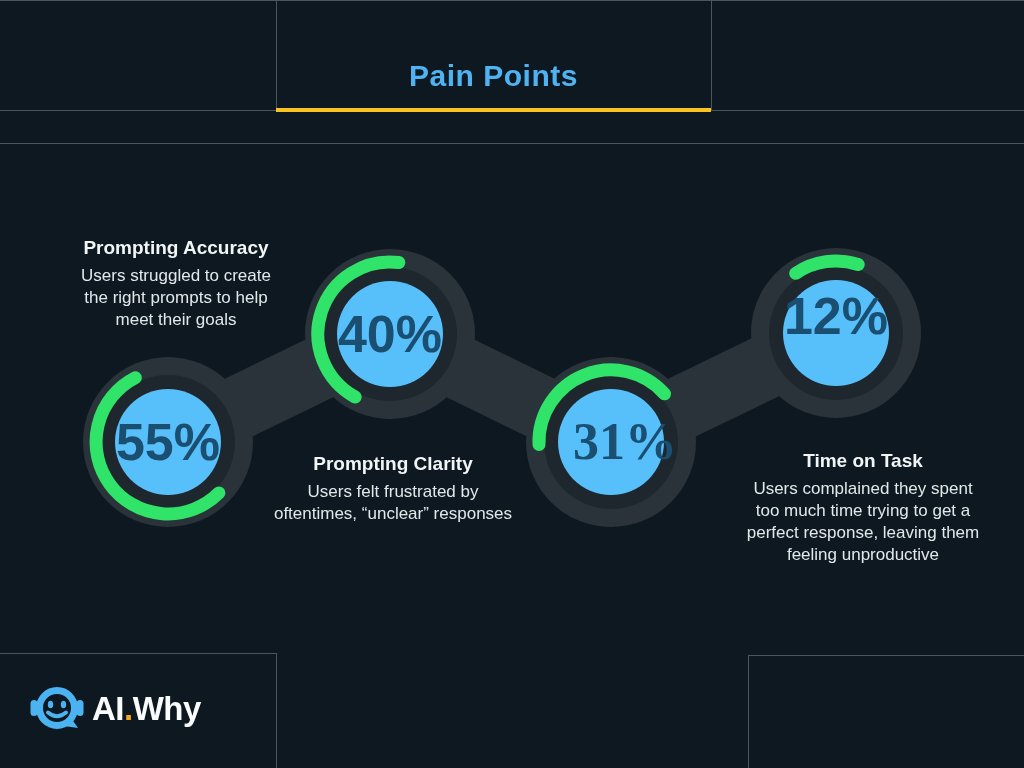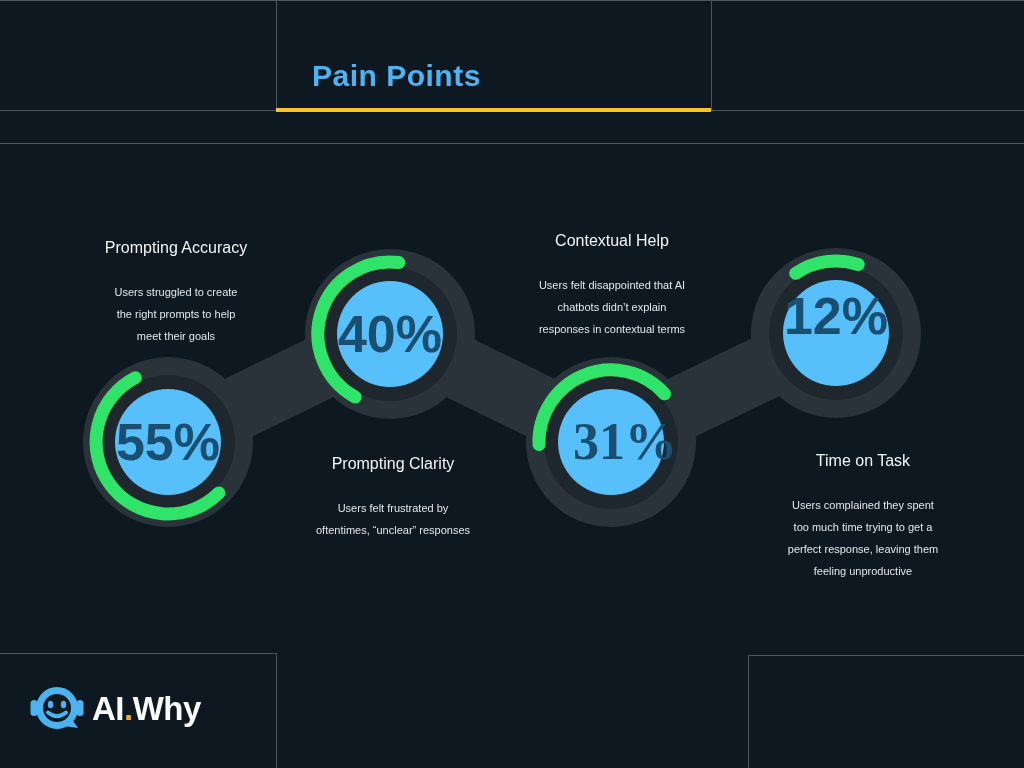--- a/index.html
+++ b/index.html
@@ -6,31 +6,31 @@
   .slide{
     position:relative;width:1024px;height:768px;overflow:hidden;
     background:#0D1820;
     font-family:"Liberation Sans", sans-serif;
   }
   .hline{position:absolute;left:0;width:1024px;height:1px;background:#4A555E;}
   .vline{position:absolute;width:1px;background:#4A555E;}
   .accent-underline{position:absolute;left:276px;top:108px;width:435px;height:4px;background:#F9C322;z-index:3;}
   .slide-title{
     position:absolute;left:276px;top:54px;width:435px;height:44px;
-    line-height:44px;
-    font-size:30px;font-weight:700;color:#4FB3F2;letter-spacing:.5px;padding-left:36px;
+    text-align:center;line-height:44px;
+    font-size:30px;font-weight:700;color:#4FB3F2;letter-spacing:.5px;
   }
   .chain-svg{position:absolute;left:0;top:0;}
   .pct{
     position:absolute;width:140px;height:48px;line-height:48px;text-align:center;
     font-size:52px;font-weight:700;color:#1A4F72;z-index:4;
   }
   .stat-text{position:absolute;text-align:center;z-index:4;}
-  .stat-heading{font-size:16px;font-weight:400;color:#F1F5F6;line-height:24px;}
-  .stat-desc{margin-top:21px;font-size:11px;color:#E2E8EA;line-height:22px;white-space:pre-line;}
+  .stat-heading{font-size:19px;font-weight:700;color:#F1F5F6;line-height:24px;}
+  .stat-desc{margin-top:5px;font-size:17px;color:#E2E8EA;line-height:22px;white-space:pre-line;}
   .footer-box{position:absolute;box-sizing:border-box;background:#0D1820;}
   .footer-box.left{left:0;top:653px;width:277px;height:115px;border-top:1px solid #4A555E;border-right:1px solid #4A555E;}
   .footer-box.right{left:748px;top:655px;width:276px;height:113px;border-top:1px solid #4A555E;border-left:1px solid #4A555E;}
   .logo{position:absolute;left:30px;top:682px;width:230px;height:58px;}
   .logo-mark{position:absolute;left:0;top:0;}
   .logo-text{
     position:absolute;left:62px;top:8px;font-size:33px;font-weight:700;color:#FBFCFC;
     letter-spacing:-0.5px;white-space:nowrap;
   }
   .logo-dot{color:#F6A71B;}
@@ -92,26 +92,20 @@
 the right prompts to help
 meet their goals</div>
   </div>
 
   <div class="stat-text" style="left:268px;top:452px;width:250px;">
     <div class="stat-heading">Prompting Clarity</div>
     <div class="stat-desc">Users felt frustrated by
 oftentimes, “unclear” responses</div>
   </div>
 
-  <div class="stat-text" style="left:492px;top:229px;width:240px;">
-    <div class="stat-heading">Contextual Help</div>
-    <div class="stat-desc">Users felt disappointed that AI
-chatbots didn’t explain
-responses in contextual terms</div>
-  </div>
 
   <div class="stat-text" style="left:743px;top:449px;width:240px;">
     <div class="stat-heading">Time on Task</div>
     <div class="stat-desc">Users complained they spent
 too much time trying to get a
 perfect response, leaving them
 feeling unproductive</div>
   </div>
 
   <div class="footer-box left"></div>

